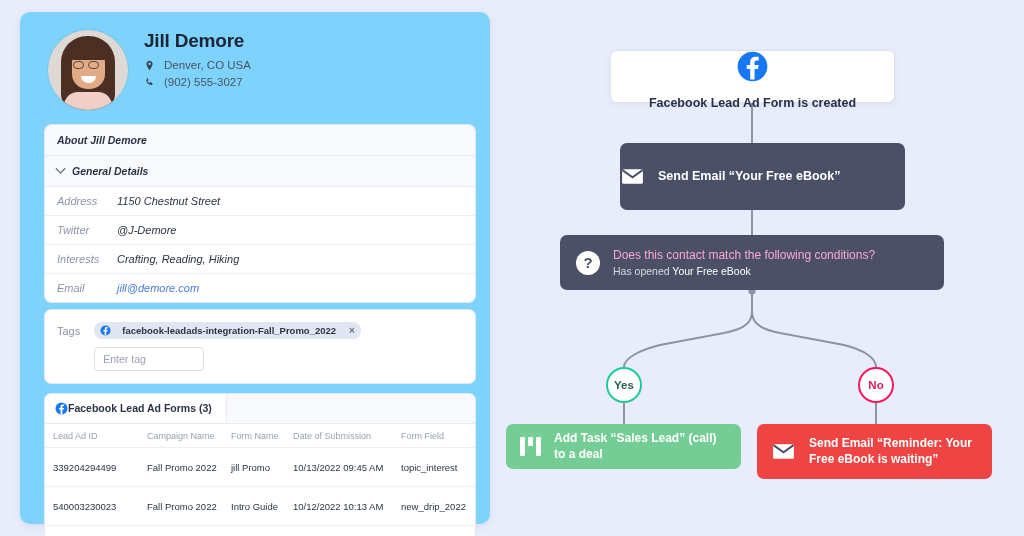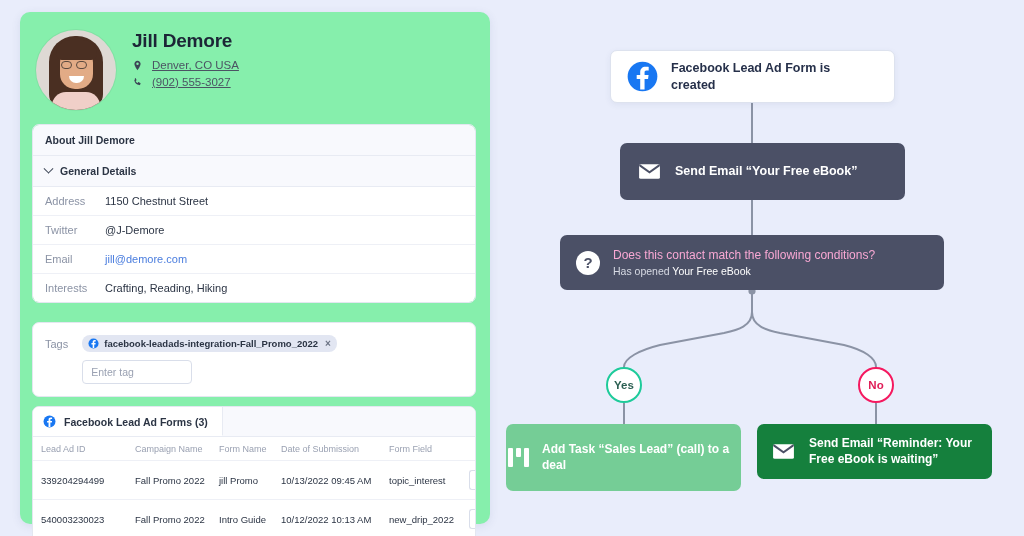--- a/index.html
+++ b/index.html
@@ -8,114 +8,115 @@
     background: #e9edfb;
     font-family: "Liberation Sans", sans-serif;
     overflow: hidden;
   }
   .page { position: relative; width: 1024px; height: 536px; background: #e9edfb; }
 
   
   .contact-card {
     position: absolute; left: 20px; top: 12px;
     width: 470px; height: 512px;
-    background: #86efac;
+    background: #7dd3fc;
     border-radius: 10px;
     box-shadow: 0 2px 10px rgba(60,70,120,.10);
-    padding: 12px 14px 0 12px;
+    padding: 12px 14px 0 24px;
   }
   .contact-header { display: flex; align-items: flex-start; gap: 16px; padding: 6px 4px 14px 4px; }
   .avatar {
     width: 80px; height: 80px; border-radius: 50%;
     flex: 0 0 80px; overflow: hidden; position: relative;
     background: #ded9d4;
     box-shadow: 0 0 0 1px rgba(0,0,0,.05);
   }
   .avatar .hair-back { position:absolute; left:13px; top:6px; width:54px; height:74px; background:#4a2f22; border-radius:26px 26px 16px 16px; }
   .avatar .face { position:absolute; left:24px; top:17px; width:33px; height:42px; background:#e2ab86; border-radius:16px 16px 15px 15px; }
   .avatar .hair-front { position:absolute; left:20px; top:10px; width:41px; height:20px; background:#4a2f22; border-radius:20px 20px 8px 8px; }
   .avatar .glass { position:absolute; top:31px; width:11px; height:8px; border:1.3px solid #5b4a3f; border-radius:4px; }
   .avatar .glass.l { left:25px; } .avatar .glass.r { left:40px; }
   .avatar .smile { position:absolute; left:33px; top:46px; width:15px; height:7px; background:#fff; border-radius:0 0 9px 9px; }
   .avatar .body { position:absolute; left:16px; top:62px; width:48px; height:24px; background:#f0cfc8; border-radius:14px 14px 0 0; }
 
   .contact-name { font-size: 19px; font-weight: bold; color: #1c2536; letter-spacing: -.2px; margin-bottom: 7px; }
-  .contact-line { display: flex; align-items: center; gap: 9px; font-size: 11.5px; color: #4b5463; margin-bottom: 5px; text-decoration: underline; }
+  .contact-line { display: flex; align-items: center; gap: 9px; font-size: 11.5px; color: #4b5463; margin-bottom: 5px; }
   .contact-line svg { flex: 0 0 11px; }
 
-  .panel { border: 1px solid #e3e7f0; border-radius: 7px; overflow: hidden; margin-bottom: 19px; }
+  .panel { border: 1px solid #e3e7f0; border-radius: 7px; overflow: hidden; margin-bottom: 6px; font-style: italic; }
   .panel-title { font-size: 10.5px; font-weight: bold; color: #2b3444; padding: 9px 12px; background: #f8f9fd; border-bottom: 1px solid #e8ebf3; }
   .panel-sub { font-size: 10.5px; font-weight: bold; color: #2b3444; padding: 9px 12px; background: #f8f9fd; border-bottom: 1px solid #e8ebf3; display: flex; align-items: center; gap: 8px; }
   .chev { display:inline-block; width:7px; height:7px; border-right:1.6px solid #3b4455; border-bottom:1.6px solid #3b4455; transform: rotate(45deg) translate(-2px,-2px); }
   .kv-row { display: flex; align-items: center; padding: 8px 12px; border-bottom: 1px solid #eef0f6; font-size: 11px; background:#fff; }
   .kv-row:last-child { border-bottom: none; }
   .kv-key { width: 60px; flex: 0 0 60px; color: #8b93a5; }
   .kv-val { color: #2b3444; }
   .kv-val.link { color: #4a7dde; }
 
   .tags-panel { border: 1px solid #e3e7f0; border-radius: 7px; padding: 12px; display: flex; gap: 14px; margin-bottom: 9px; background:#fff; }
   .tags-key { color: #8b93a5; font-size: 11px; padding-top: 3px; flex: 0 0 auto; }
   .tag-chip {
-    display: inline-flex; align-items: center; gap: 5px;
+    display: inline-flex; align-items: center; gap: 11px;
     background: #e2e6f2; border-radius: 8px; padding: 3px 6px;
     font-size: 9.5px; font-weight: bold; color: #2b3444; text-align: center;
   }
   .tag-x { color: #6b7384; font-size: 10px; margin-left: 2px; cursor: pointer; }
   .tag-input {
     margin-top: 7px; display: block; width: 110px;
     border: 1px solid #d9deea; border-radius: 4px;
     padding: 5px 8px; font-size: 10.5px; color: #2b3444;
     font-family: "Liberation Sans", sans-serif; background: #fff;
   }
   .tag-input::placeholder { color: #9aa1b2; }
 
   
   .forms-panel { border: 1px solid #e3e7f0; border-radius: 7px; overflow: hidden; background:#fff; }
-  .forms-tab { display: inline-flex; align-items: center; gap: 8px; padding: 8px 14px 7px 10px;
+  .forms-tab { display: inline-flex; align-items: flex-start; gap: 0; padding: 8px 14px 7px 10px;
                font-size: 10.5px; font-weight: bold; color: #2b3444; border-right: 1px solid #e8ebf3;
                border-bottom: 1px solid #fff; background:#fff; }
   .forms-tabbar { border-bottom: 1px solid #e8ebf3; background: #f8f9fd; }
   table.forms { width: 100%; border-collapse: collapse; table-layout: fixed; }
   table.forms th { font-size: 9px; font-weight: normal; color: #9aa1b2; text-align: left; padding: 7px 4px 6px 8px; border-bottom: 1px solid #eef0f6; }
   table.forms td { font-size: 9.5px; color: #2b3444; padding: 9px 4px 9px 8px; border-bottom: 1px solid #eef0f6; }
   table.forms tr:last-child td { border-bottom: none; }
   .details-wrap { display: inline-flex; }
   .details-btn { border: 1px solid #d9deea; border-right: none; border-radius: 3px 0 0 3px;
                  background: #fff; font-size: 8.5px; font-weight: bold; color: #3b4455; padding: 4px 7px; cursor: pointer;
                  font-family: "Liberation Sans", sans-serif; }
 
   
   .flow { position: absolute; left: 500px; top: 0; width: 524px; height: 536px; }
   .flow svg.lines { position: absolute; left: 0; top: 0; width: 524px; height: 536px; }
   .node { position: absolute; display: flex; align-items: center; gap: 13px; border-radius: 7px; }
   .node-trigger {
     left: 110px; top: 50px; width: 285px; height: 53px;
     background: #fff; border: 1px solid #dde2ee; padding: 0 16px;
     box-shadow: 0 2px 6px rgba(60,70,120,.07);
+    flex-direction: column;
   }
   .node-label { font-size: 12.5px; font-weight: bold; color: #26304a; line-height: 1.3; }
   .node-label-light { color: #ffffff; }
   .node-action {
-    left: 120px; top: 143px; width: 285px; height: 57px;
-    background: #4b5066; padding: 0 17px;
+    left: 120px; top: 143px; width: 285px; height: 67px;
+    background: #4b5066; padding: 0 0;
   }
   .node-condition {
     left: 60px; top: 235px; width: 384px; height: 55px;
     background: #4b5066; padding: 0 16px;
   }
   .cond-title { font-size: 12px; font-weight: normal; color: #f9a8d4; line-height: 1.35; }
   .cond-sub { font-size: 10.5px; color: #d7dae4; line-height: 1.35; }
   .cond-sub b { color: #ffffff; font-weight: normal; }
   .node-green {
-    left: 6px; top: 424px; width: 235px; height: 67px;
-    background: #75cd96; padding: 0 2px;
+    left: 6px; top: 424px; width: 235px; height: 45px;
+    background: #75cd96; padding: 0 14px;
   }
   .node-dark2 {
     left: 257px; top: 424px; width: 235px; height: 55px;
-    background: #15803d; padding: 0 14px;
+    background: #ef4444; padding: 0 14px;
   }
   .node-green .node-label, .node-dark2 .node-label { font-size: 12px; line-height: 1.32; font-weight: bold; }
 
   .branch-badge {
     position: absolute; width: 36px; height: 36px; border-radius: 50%;
     background: #ffffff; display: flex; align-items: center; justify-content: center;
     font-size: 11.5px; font-weight: bold; text-align: center;
   }
   .badge-yes { left: 106px; top: 367px; border: 2px solid #1ecb9a; color: #2b5f52; }
   .badge-no  { left: 358px; top: 367px; border: 2px solid #f5195f; color: #e01d57; }
@@ -170,26 +171,26 @@
       </div>
       <div class="kv-row">
         <div class="kv-key">Address</div>
         <div class="kv-val">1150 Chestnut Street</div>
       </div>
       <div class="kv-row">
         <div class="kv-key">Twitter</div>
         <div class="kv-val">@J-Demore</div>
       </div>
       <div class="kv-row">
+        <div class="kv-key">Interests</div>
+        <div class="kv-val">Crafting, Reading, Hiking</div>
+      </div>
+      <div class="kv-row">
         <div class="kv-key">Email</div>
         <div class="kv-val link">jill@demore.com</div>
-      </div>
-      <div class="kv-row">
-        <div class="kv-key">Interests</div>
-        <div class="kv-val">Crafting, Reading, Hiking</div>
       </div>
     </div>
 
     <div class="tags-panel">
       <div class="tags-key">Tags</div>
       <div>
         <span class="tag-chip">
           <svg width="11" height="11" viewBox="0 0 24 24">
             <circle cx="12" cy="12" r="11" fill="#1877f2"></circle>
             <path d="M13.6 22v-8h2.7l.4-3.1h-3.1V8.9c0-.9.25-1.5 1.55-1.5H16.8V4.6c-.3-.05-1.3-.13-2.47-.13-2.44 0-4.11 1.49-4.11 4.23v2.2H7.5V14h2.72v8z" fill="#fff"></path>

